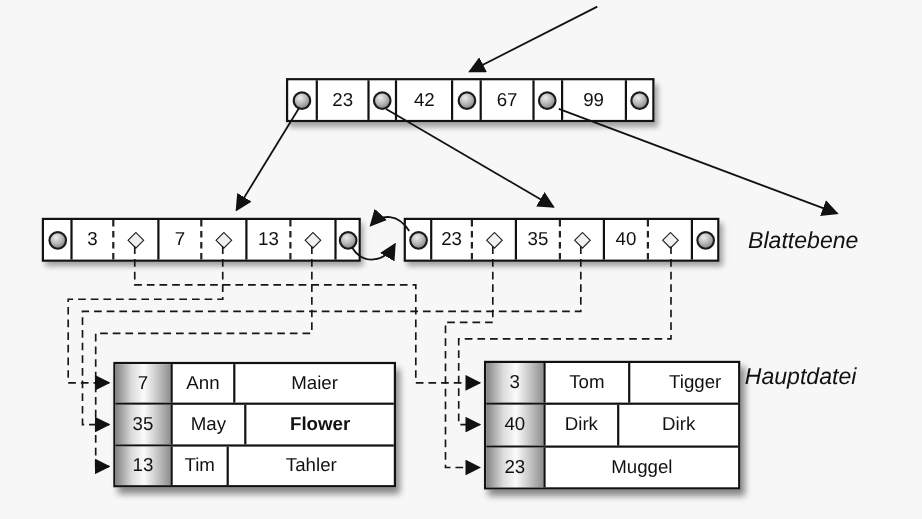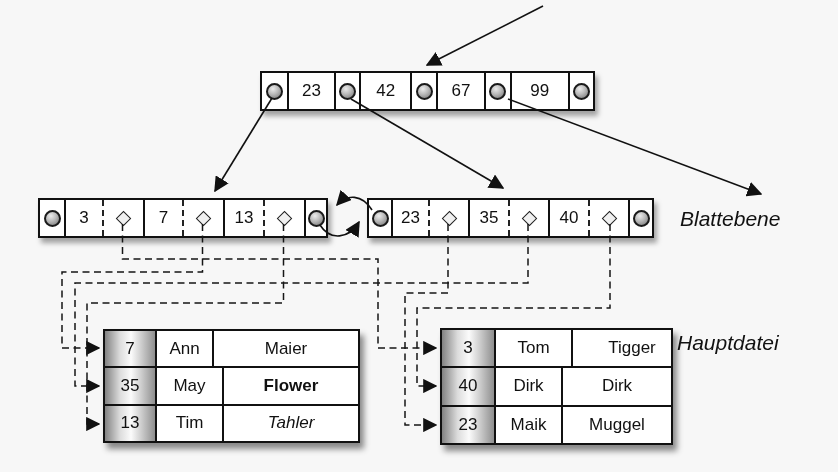--- a/index.html
+++ b/index.html
@@ -129,39 +129,38 @@
       <div class="rcell" style="width:57px;">Ann</div>
       <div class="rcell" style="flex:1;">Maier</div>
     </div>
     <div class="rrow">
       <div class="rcell keycol" style="width:50px;">35</div>
       <div class="rcell" style="width:67px;">May</div>
       <div class="rcell" style="flex:1;font-weight:bold;">Flower</div>
     </div>
     <div class="rrow">
       <div class="rcell keycol" style="width:50px;">13</div>
-      <div class="rcell" style="width:67px;">Tim</div>
-      <div class="rcell" style="flex:1;font-style:italic;">Tahler</div>
+      <div class="rcell" style="width:51px;">Tim</div>
+      <div class="rcell" style="flex:1;">Tahler</div>
     </div>
   </div>
 
   <div class="rtable" style="left:440px;top:328px;width:233px;height:117px;">
     <div class="rrow">
       <div class="rcell keycol" style="width:52px;">3</div>
       <div class="rcell" style="width:77px;">Tom</div>
       <div class="rcell" style="flex:1;padding-left:20px;">Tigger</div>
     </div>
     <div class="rrow">
       <div class="rcell keycol" style="width:52px;">40</div>
       <div class="rcell" style="width:67px;">Dirk</div>
       <div class="rcell" style="flex:1;">Dirk</div>
     </div>
     <div class="rrow">
       <div class="rcell keycol" style="width:52px;">23</div>
-      <div class="rcell" style="width:67px;">Maik</div>
       <div class="rcell" style="flex:1;">Muggel</div>
     </div>
   </div>
 
   <div class="lvl-label" style="left:677px;top:331px;">Hauptdatei</div>
   <div class="lvl-label" style="left:680px;top:207px;">Blattebene</div>
 
   <svg class="wires" width="838" height="472" viewBox="0 0 838 472">
     <defs>
       <marker id="ah" viewBox="0 0 10 10" refX="9" refY="5" markerWidth="9.5" markerHeight="9.5" orient="auto-start-reverse">

